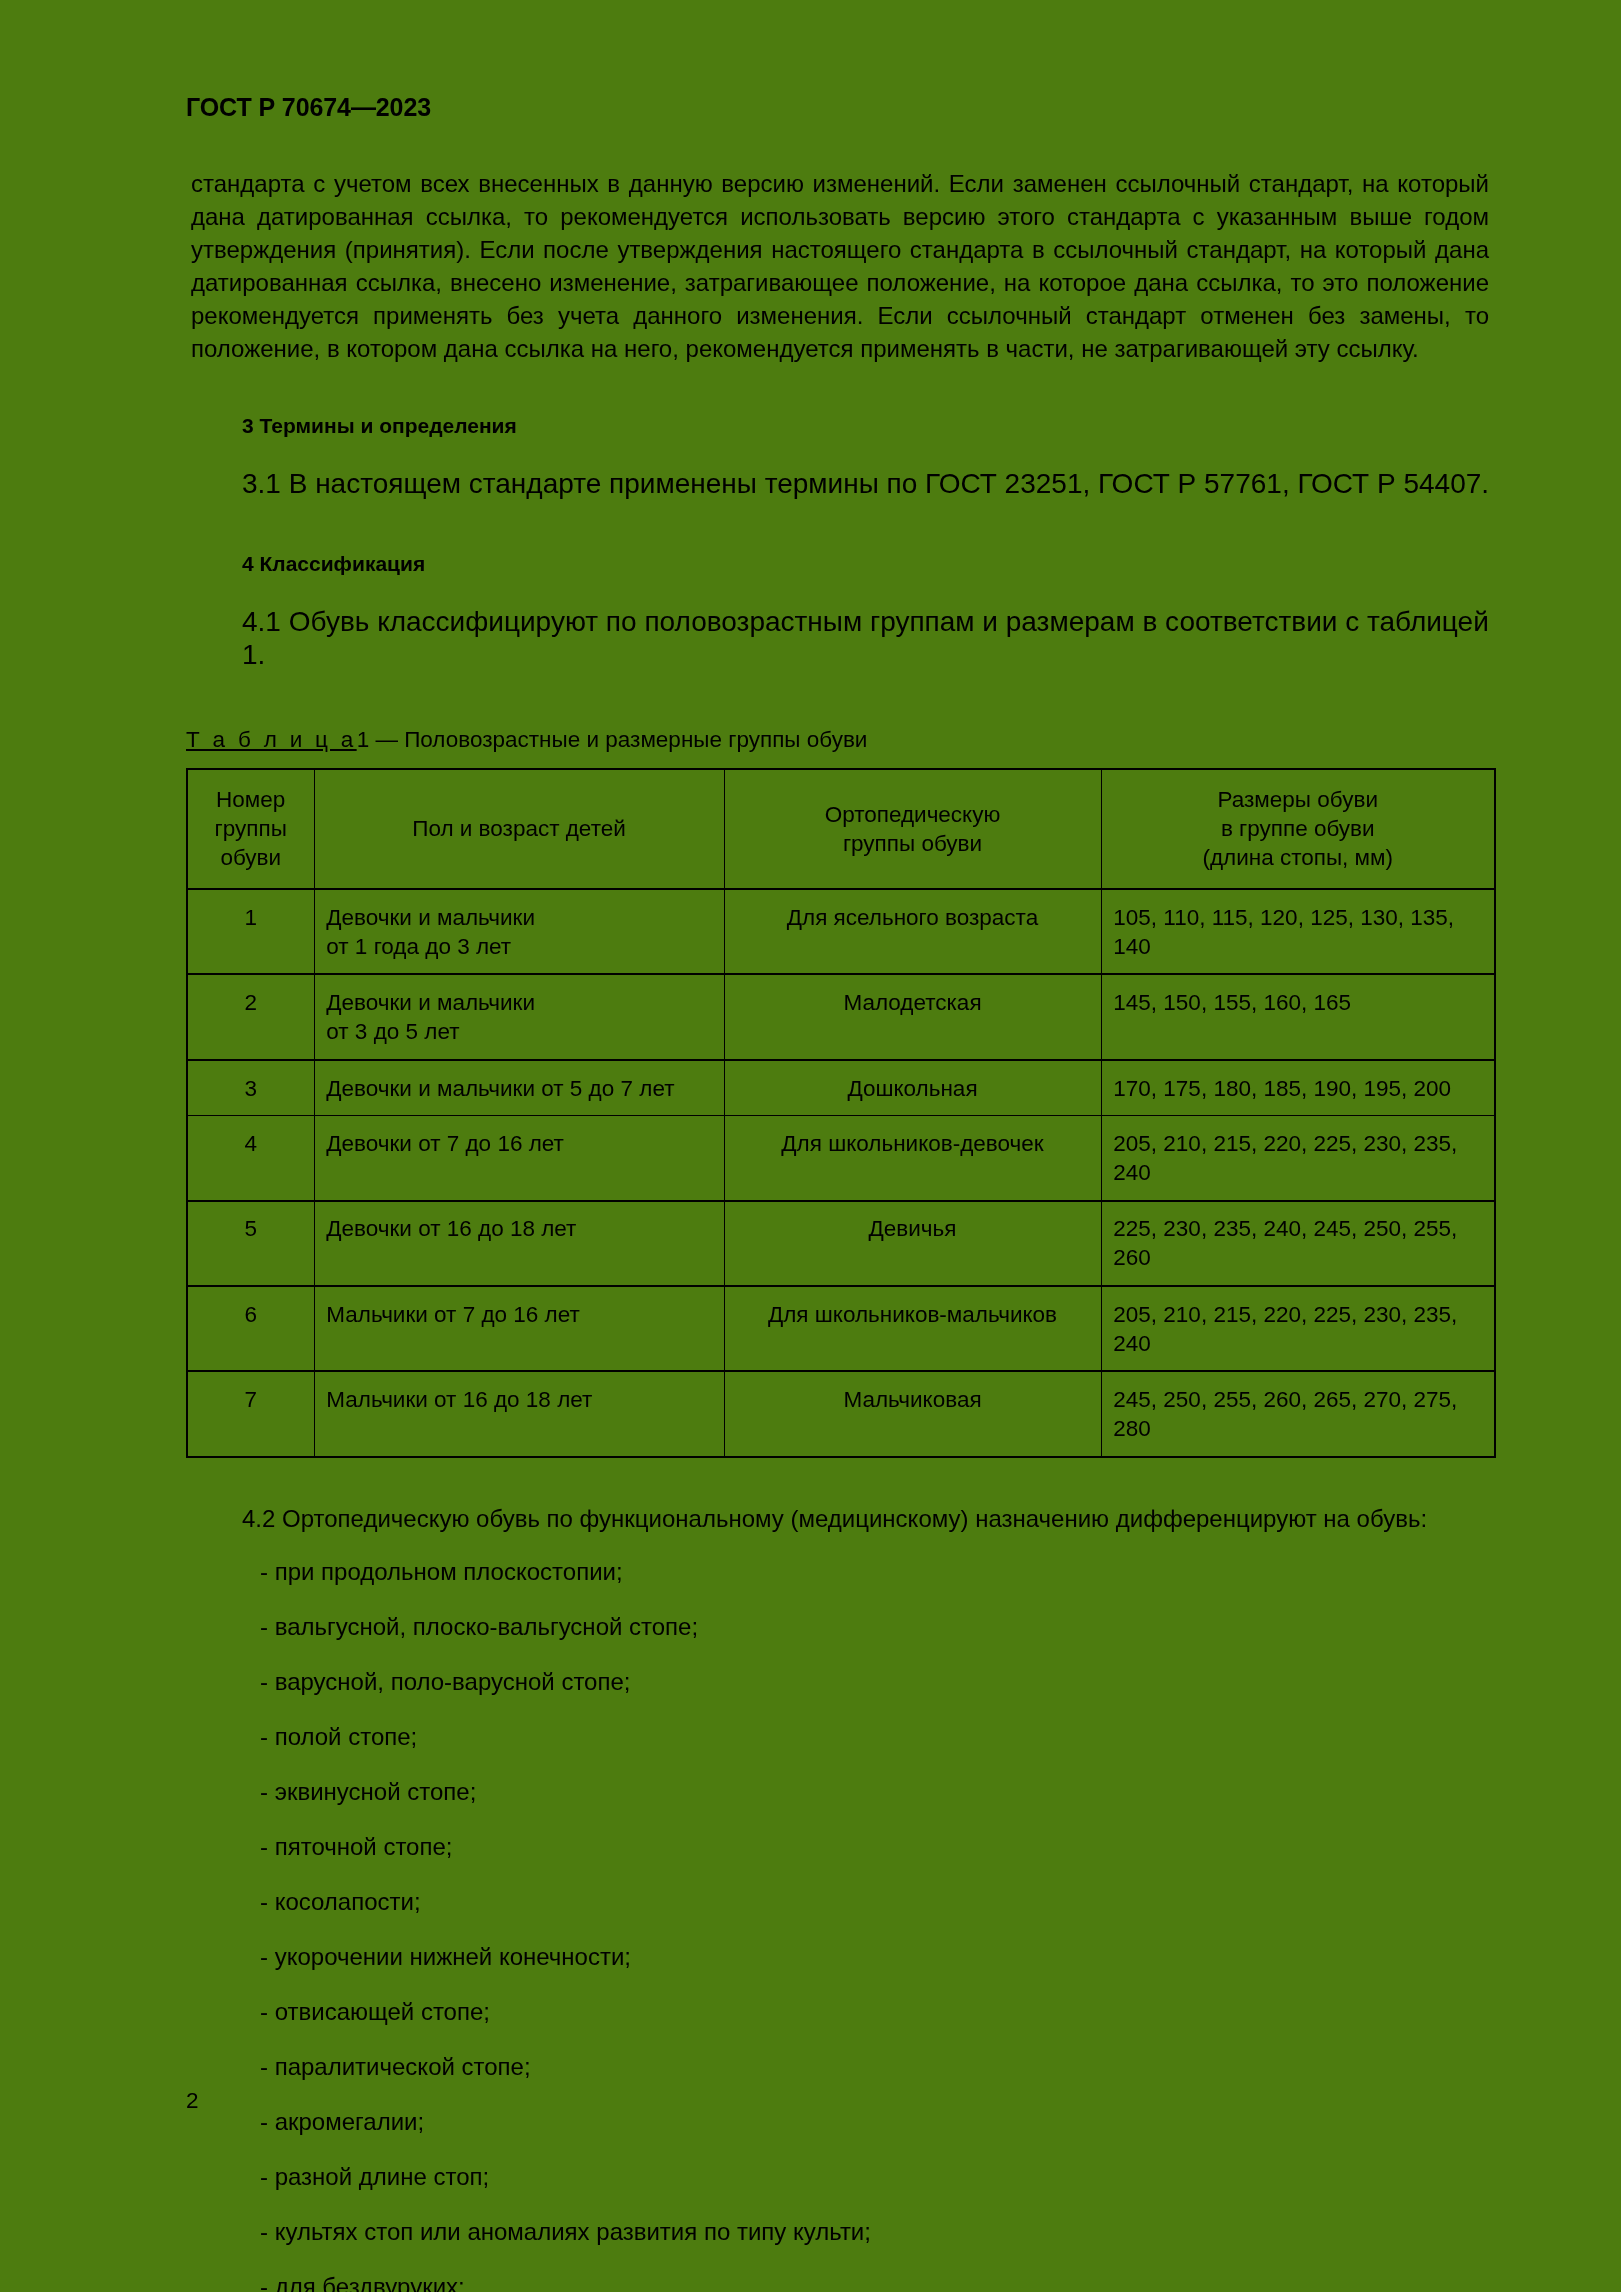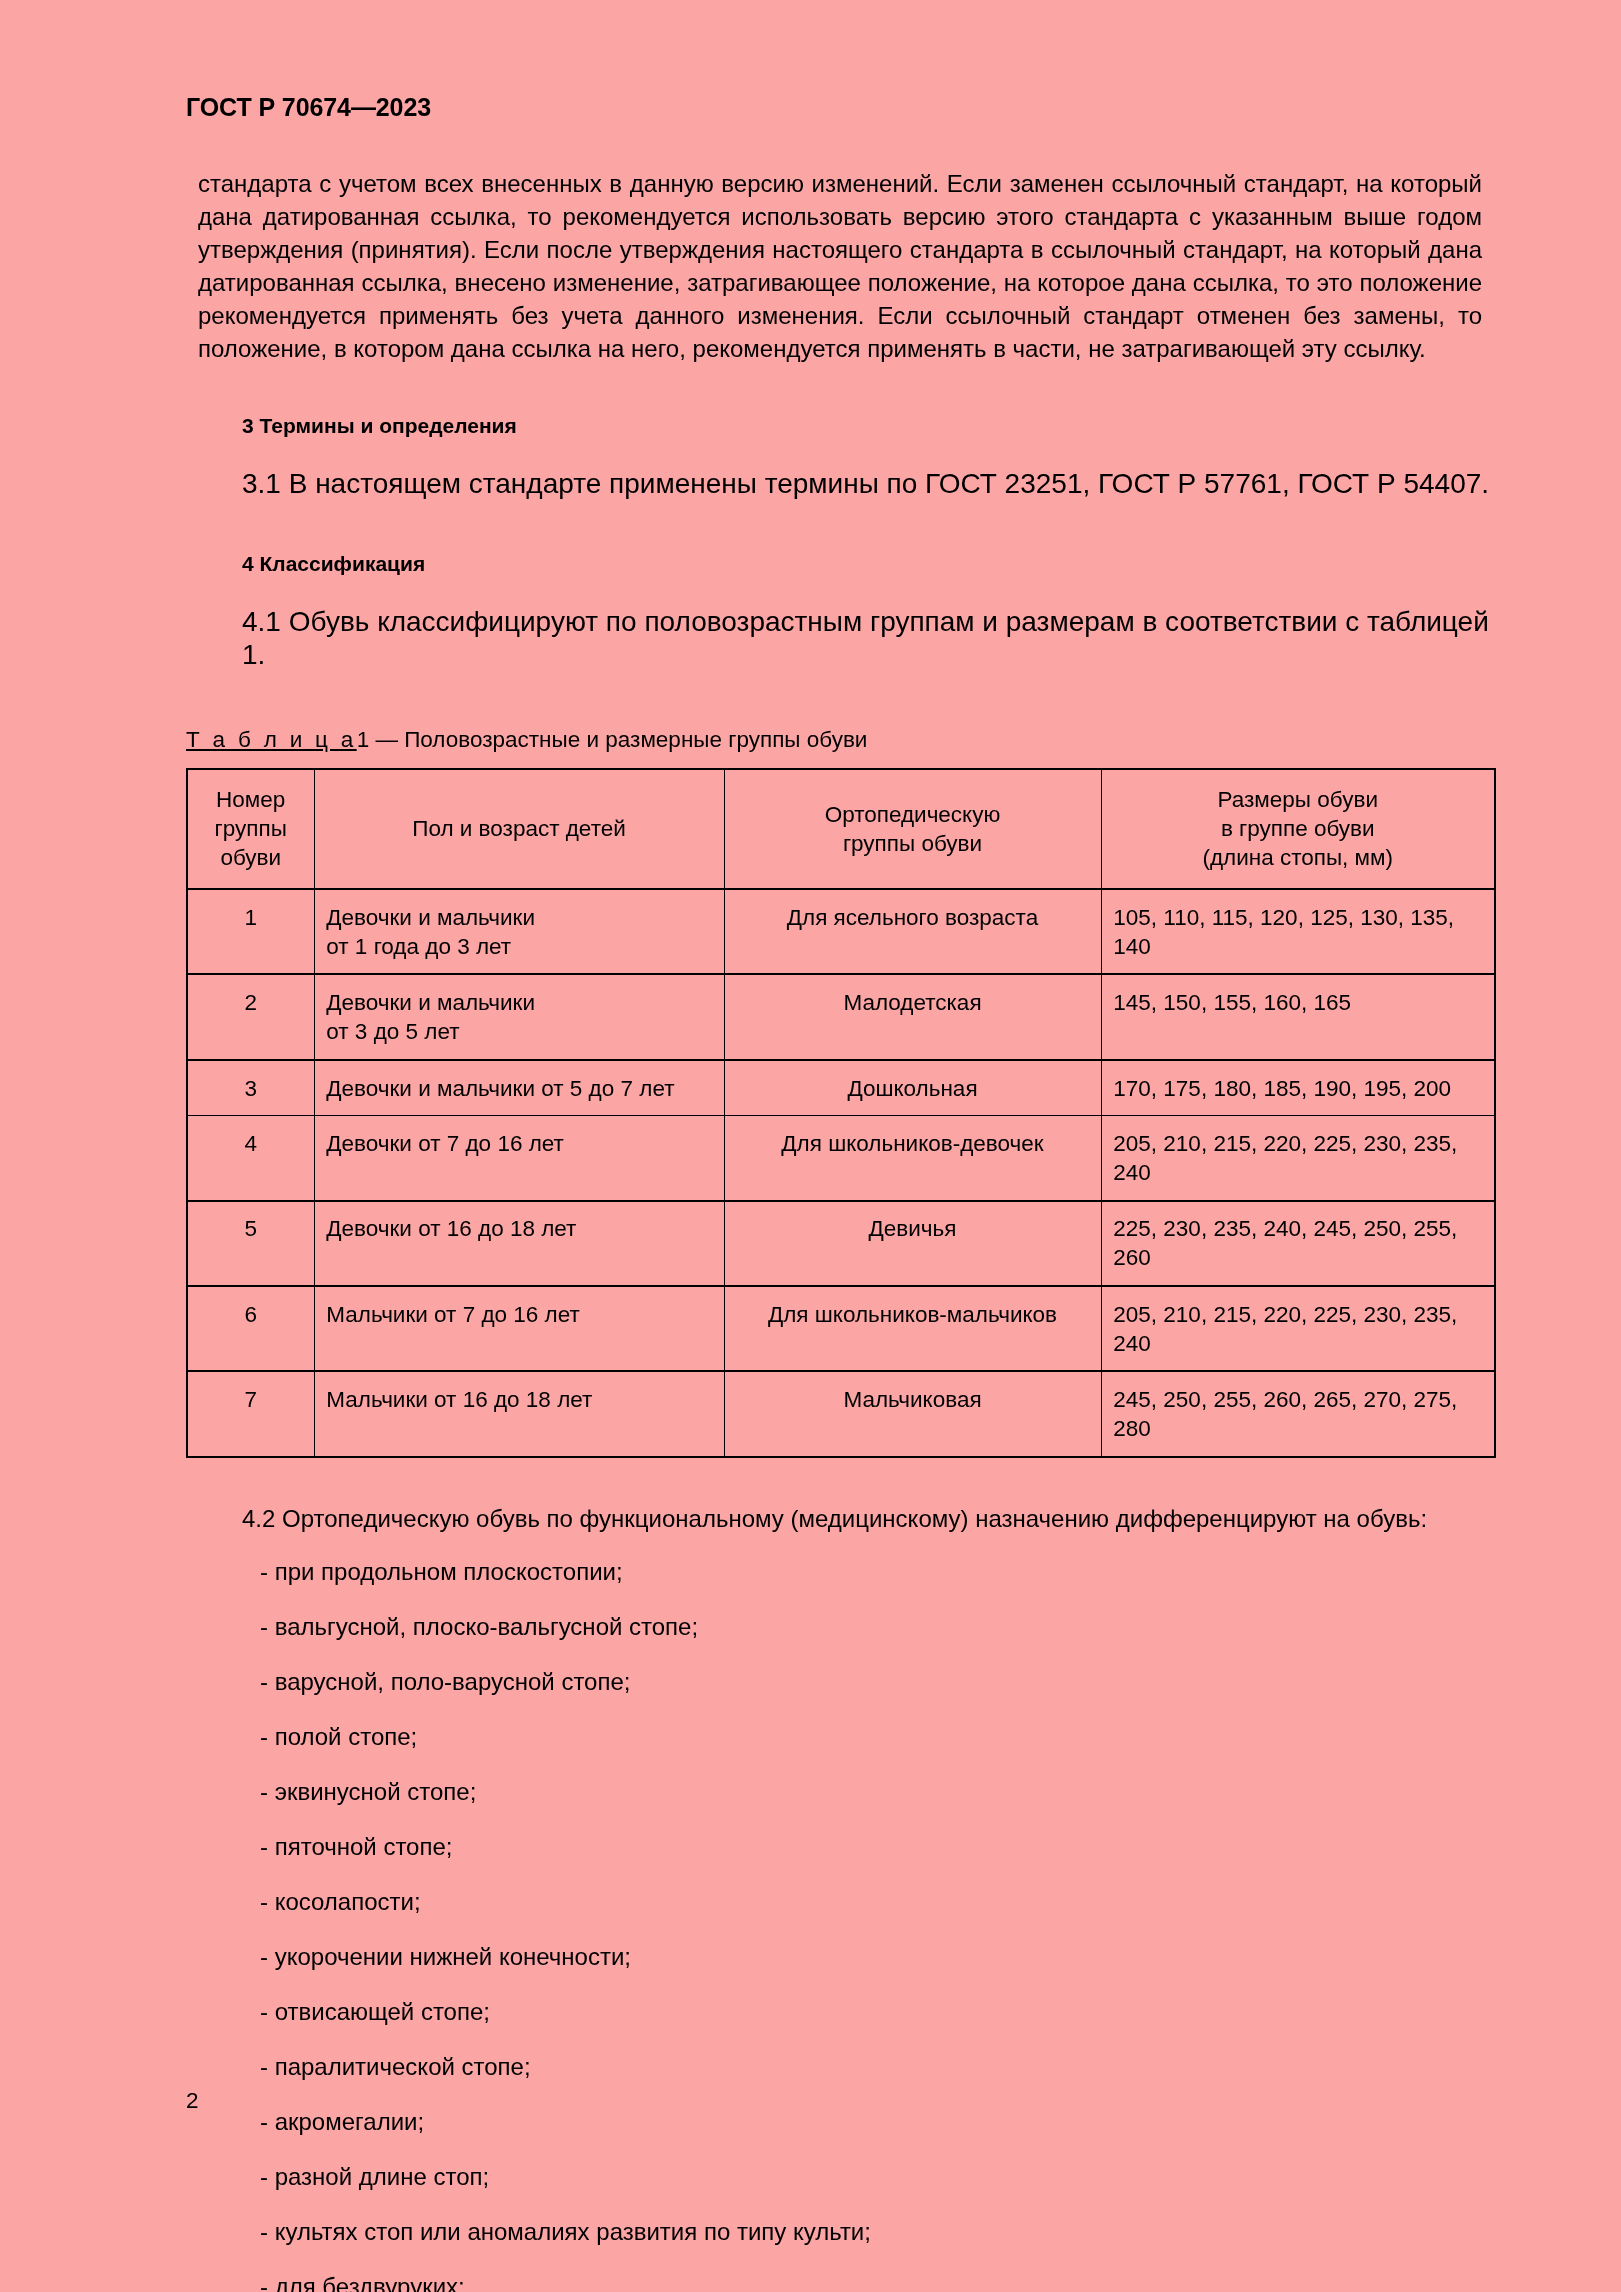--- a/index.html
+++ b/index.html
@@ -8,21 +8,21 @@
     background: #ffffff;
   }
   body {
     font-family: "Liberation Sans", sans-serif;
     color: #000000;
   }
   .page {
     position: relative;
     width: 1621px;
     height: 2293px;
-    background: #fca5a5;
+    background: #4d7c0f;
     box-sizing: border-box;
     overflow: hidden;
   }
   .content {
     position: absolute;
     left: 186px;
     top: 94px;
     width: 1308px;
   }
 
@@ -33,21 +33,21 @@
     letter-spacing: -0.1px;
     margin: 0 0 45px 0;
     line-height: 1.1;
   }
 
   
   .body-par {
     font-size: 24px;
     line-height: 33px;
     text-align: justify;
-    margin: 12px;
+    margin: 5px;
     hyphens: manual;
   }
 
   
   .section-heading {
     font-size: 21px;
     font-weight: bold;
     margin: 0;
     padding-left: 56px;
     line-height: 1.2;

